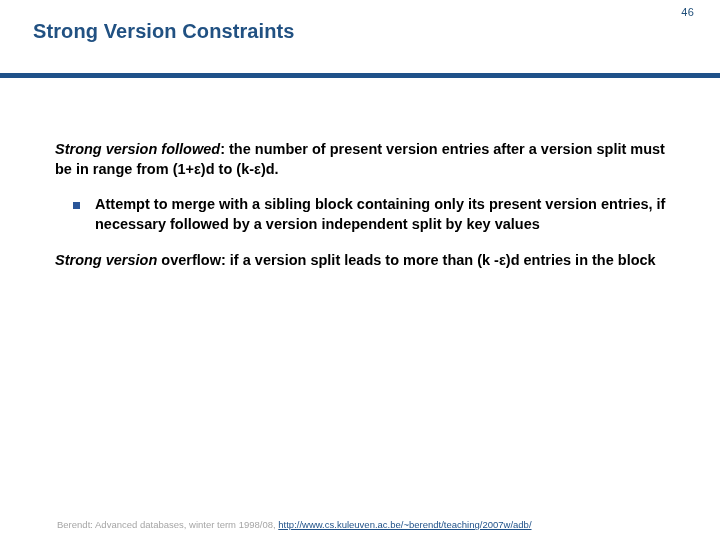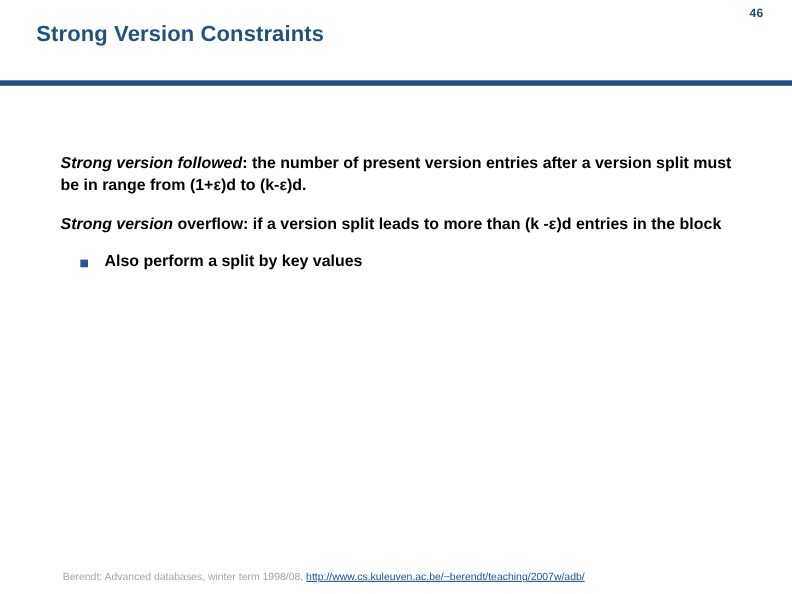--- a/index.html
+++ b/index.html
@@ -20,21 +20,21 @@
     height: 540px;
     box-sizing: border-box;
   }
 
   
   .page-number {
     position: absolute;
     top: 6px;
     right: 26px;
     font-size: 11px;
-    font-weight: bold;
+    font-weight: normal;
     color: #1f4e79;
     letter-spacing: 0.2px;
   }
   .slide-title {
     position: absolute;
     top: 20px;
     left: 33px;
     font-size: 20px;
     font-weight: bold;
     color: #215182;
@@ -116,25 +116,25 @@
 
   <div class="slide-title">Strong Version Constraints</div>
 
   <div class="title-rule"></div>
 
   <div class="content">
 
     <p class="para"><em>Strong version followed</em><span>:  the number of present version entries after a version split must be in range from (1+ε)d to (k-ε)d.</span></p>
 
 
+    <div class="bullet-row">
+      <span class="bullet-marker"></span>
+      <span class="bullet-text">Attempt to merge with a sibling block containing only its present version entries, if necessary followed by a version independent split by key values</span>
+    </div>
 
     <p class="para tight"><em>Strong version</em><span> overflow:  if a version split leads to more than (k -ε)d entries in the block</span></p>
 
-    <div class="bullet-row">
-      <span class="bullet-marker"></span>
-      <span class="bullet-text">Also perform a split by key values</span>
-    </div>
 
   </div>
 
   <div class="footer"><span>Berendt: Advanced databases, winter term 1998/08, </span><a class="footer-link" href="#">http://www.cs.kuleuven.ac.be/~berendt/teaching/2007w/adb/</a></div>
 
 </div>
 
 </body></html>

